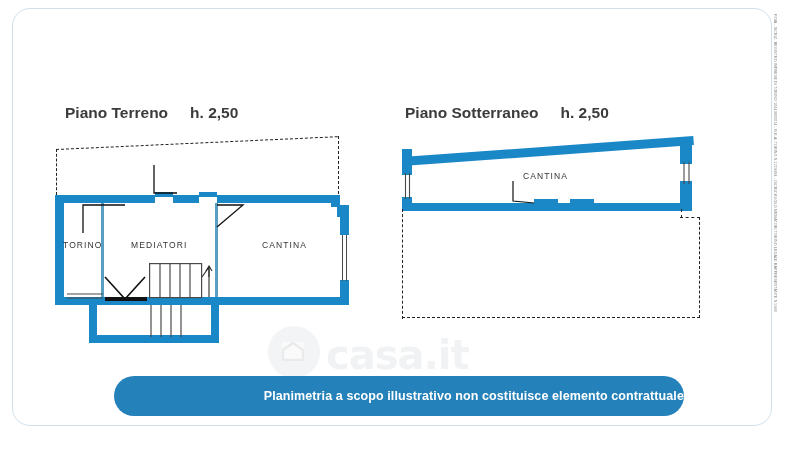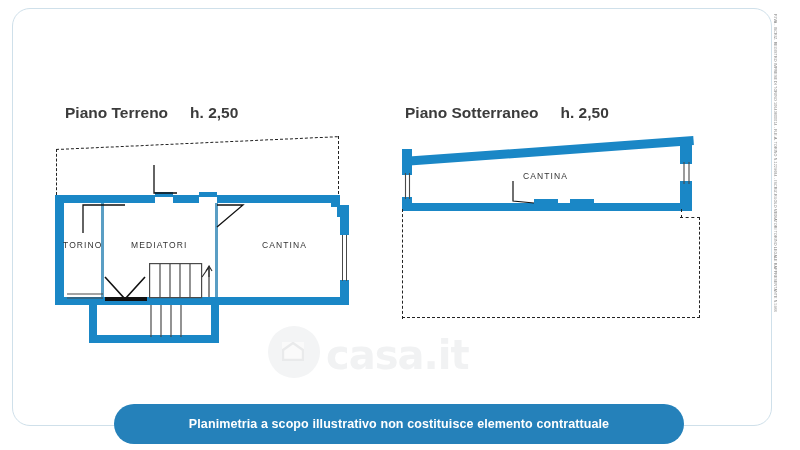--- a/index.html
+++ b/index.html
@@ -89,23 +89,23 @@
     background:#fafafa;
   }
   .wm-text{
     position:absolute;left:58px;top:10px;
     font-size:40px;font-weight:bold;color:#f1f2f3;letter-spacing:-1px;
     font-family:"DejaVu Sans", sans-serif;
   }
 
   
   .banner{
-    position:absolute;left:114px;top:404px;width:570px;height:40px;
+    position:absolute;left:114px;top:376px;width:570px;height:40px;
     background:#2581ba;border-radius:20px;
-    display:flex;align-items:center;justify-content:center;
+    display:flex;align-items:center;justify-content:flex-end;
   }
   .banner-text{
     font-size:12.5px;font-weight:bold;color:#ffffff;letter-spacing:0.1px;
     font-family:"Liberation Sans", sans-serif;white-space:nowrap;
   }
 
   
   .vstrip{
     position:absolute;left:770px;top:14px;width:18px;height:380px;
   }

